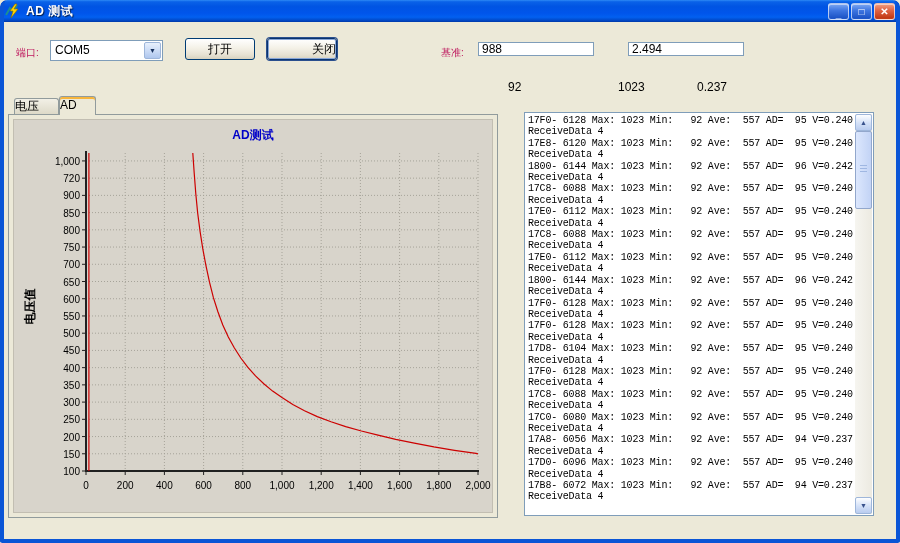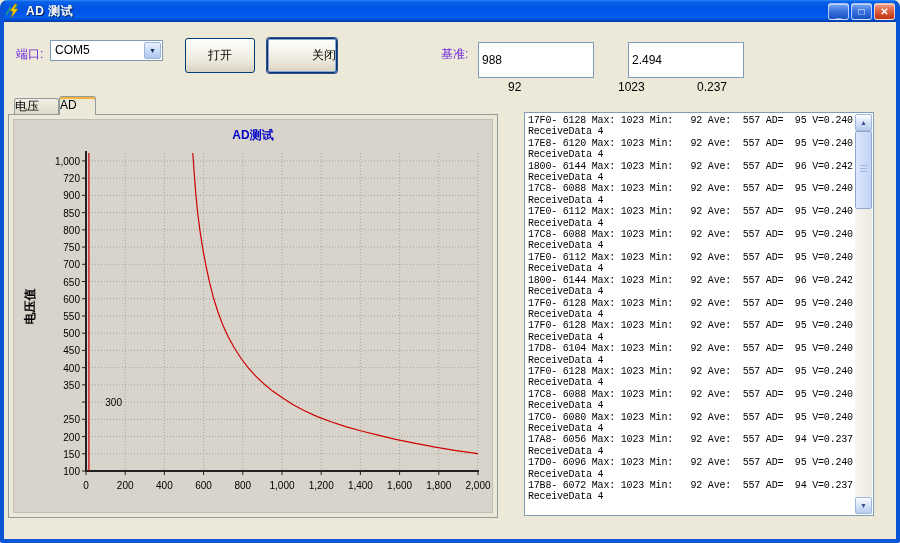--- a/index.html
+++ b/index.html
@@ -34,51 +34,51 @@
     width:21px; height:17px; border-radius:3px; border:1px solid rgba(255,255,255,0.65);
     color:#fff; font-size:10px; font-weight:bold; text-align:center; line-height:15px;
     background:linear-gradient(180deg,#7DA8F2 0%, #3C74E0 45%, #1E56C8 90%);
     box-shadow:inset 0 1px 0 rgba(255,255,255,0.5);
     cursor:default;
   }
   .win-btn.close { background:linear-gradient(180deg,#F0A083 0%, #DE6142 45%, #C33C18 90%); }
   .win-btn span { display:inline-block; }
   .win-btn.min span { transform:translateY(2px); }
 
-  .lbl { position:absolute; font-size:12px; color:#6d28d9; }
+  .lbl { position:absolute; font-size:10px; color:#be185d; }
   .readout { position:absolute; top:80px; font-size:12px; color:#000; }
 
   .combo {
     position:absolute; left:50px; top:40px; width:113px; height:21px;
     background:#fff; border:1px solid #7F9DB9;
   }
   .combo-text { position:absolute; left:4px; top:0; line-height:19px; font-size:12px; color:#000; }
   .combo-btn {
     position:absolute; right:1px; top:1px; width:17px; height:17px;
     background:linear-gradient(180deg,#E8F0FC 0%, #CCDCF6 50%, #AFC7EE 100%);
     border:1px solid #9EB6DA; border-radius:2px;
     text-align:center;
   }
   .combo-btn .arrow { font-size:7px; color:#16305E; line-height:15px; display:block; }
 
   .btn {
-    position:absolute; top:38px; width:70px; height:35px;
+    position:absolute; top:38px; width:70px; height:22px;
     border:1px solid #003C74; border-radius:3px;
     background:linear-gradient(180deg,#FFFFFF 0%, #F4F1E7 45%, #E6E1D2 80%, #D8D2BF 100%);
     font-family:"Liberation Sans", sans-serif; font-size:12px; color:#000;
     text-align:center; cursor:default;
   }
   .btn.default {
     border-color:#0A346E;
     box-shadow:inset 0 0 0 1px #88A6D8, 0 0 0 1px #2A4F8E;
     text-align:right;
   }
 
   .tb {
-    position:absolute; top:42px; width:116px; height:36px;
+    position:absolute; top:42px; width:116px; height:14px;
     border:1px solid #7F9DB9; background:#fff;
     font-family:"Liberation Sans", sans-serif; font-size:12px; color:#000;
     padding:1px 3px;
   }
 
   
   .tab {
     position:absolute; font-size:12px; text-align:left; cursor:default;
     border:1px solid #919B9C; border-bottom:none; border-radius:3px 3px 0 0;
     color:#000;
@@ -276,21 +276,21 @@
           <div class="ytick" style="top: 104.83px;">800</div>
           <div class="ytick" style="top: 122.056px;">750</div>
           <div class="ytick" style="top: 139.283px;">700</div>
           <div class="ytick" style="top: 156.509px;">650</div>
           <div class="ytick" style="top: 173.736px;">600</div>
           <div class="ytick" style="top: 190.962px;">550</div>
           <div class="ytick" style="top: 208.189px;">500</div>
           <div class="ytick" style="top: 225.415px;">450</div>
           <div class="ytick" style="top: 242.641px;">400</div>
           <div class="ytick" style="top: 259.868px;">350</div>
-          <div class="ytick" style="top: 277.094px; margin-left: 42px;">300</div>
+          <div class="ytick" style="top: 277.094px;">300</div>
           <div class="ytick" style="top: 294.321px;">250</div>
           <div class="ytick" style="top: 311.547px;">200</div>
           <div class="ytick" style="top: 328.774px;">150</div>
           <div class="ytick" style="top: 346px;">100</div>
         </div>
       <div id="xlabels">
           <div class="xtick" style="left: 50px; top: 360px;">0</div>
           <div class="xtick" style="left: 89.2px; top: 360px;">200</div>
           <div class="xtick" style="left: 128.4px; top: 360px;">400</div>
           <div class="xtick" style="left: 167.6px; top: 360px;">600</div>

